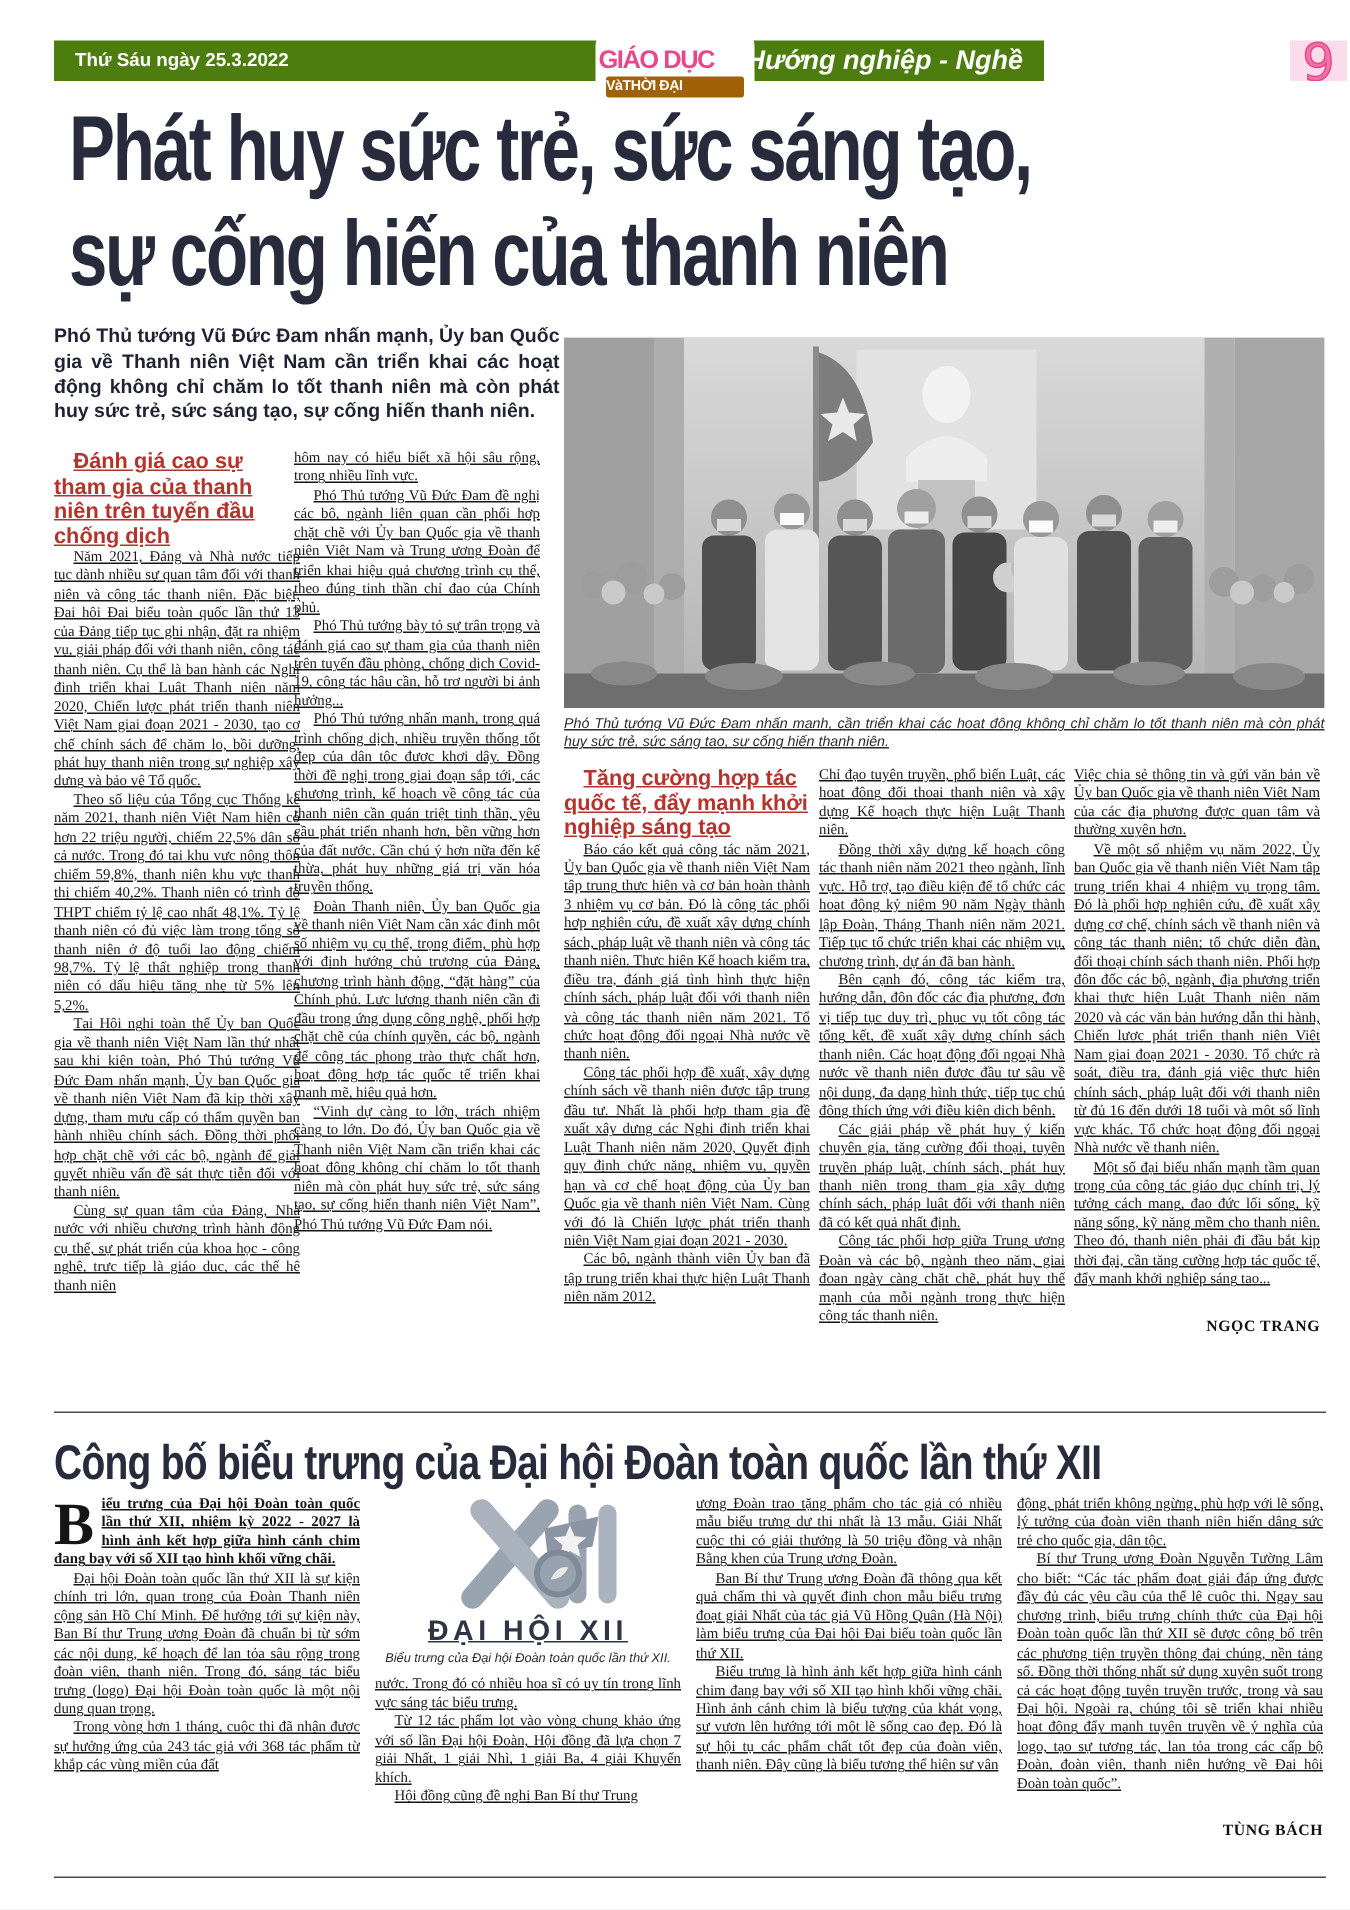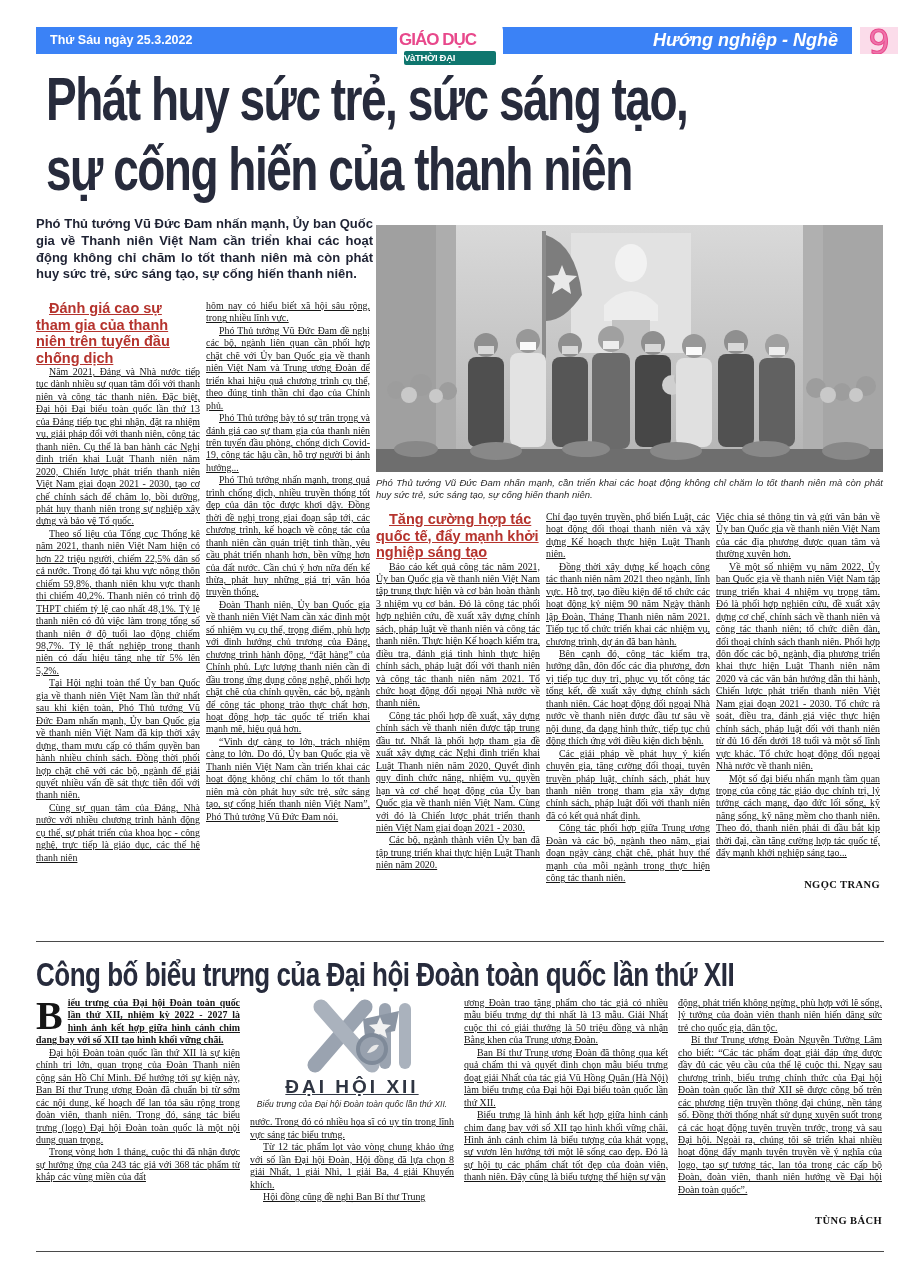--- a/index.html
+++ b/index.html
@@ -1,41 +1,41 @@
 <!DOCTYPE html>
 <html><head>
 <meta charset="utf-8">
 <style>
   html,body{margin:0;padding:0;background:#e9e9e9;}
   #page{position:relative;width:900px;height:1273px;background:#ffffff;margin:0 auto;
         overflow:hidden;font-family:"Liberation Serif",serif;color:#1b1b1b;}
   
-  .topbar{position:absolute;left:36px;top:27px;width:816px;height:27px;background:#3b82f6;}
+  .topbar{position:absolute;left:36px;top:27px;width:660px;height:27px;background:#4d7c0f;}
   .topbar .date{position:absolute;left:14px;top:5px;font:bold 12.5px/17px "Liberation Sans",sans-serif;color:#fff;}
   .topbar .section{position:absolute;right:14px;top:1px;font:bold italic 18px/25px "Liberation Sans",sans-serif;color:#fff;}
   .pagenum{position:absolute;left:860px;top:27px;width:38px;height:27px;background:#fbdcea;text-align:center;overflow:hidden;}
   .pagenum span{font:400 34px/30px "DejaVu Sans",sans-serif;color:#ee74ab;-webkit-text-stroke:1px #e8488b;}
   .masthead{position:absolute;left:399px;top:25px;width:102px;height:48px;background:#fff;border-radius:5px;
             box-shadow:0 0 0 2px #ffffff;text-align:left;}
   .masthead .t1{color:#e8488b;font:800 17px/19px "Liberation Sans",sans-serif;letter-spacing:-1px;padding-top:5px;}
-  .masthead .t2{margin:2px 5px 0 5px;background:#0f766e;color:#fff;border-radius:2px;
+  .masthead .t2{margin:2px 5px 0 5px;background:#a16207;color:#fff;border-radius:2px;
                 font:bold 9.5px/14px "Liberation Sans",sans-serif;letter-spacing:-0.3px;}
   
   .mainhead{position:absolute;left:46px;top:64px;width:840px;color:#272b3c;
             font:800 46px/52px "Liberation Sans",sans-serif;letter-spacing:-1.5px;
             white-space:pre-line;transform:scale(1,1.34);transform-origin:top left;}
   .rule{position:absolute;left:36px;width:848px;height:1px;background:#4a4a4a;}
   .bottomhead{position:absolute;left:36px;top:956px;width:848px;color:#272b3c;
               font:800 26px/30px "Liberation Sans",sans-serif;letter-spacing:-0.5px;
               transform:scale(1,1.25);transform-origin:top left;}
   
   .lede{position:absolute;left:36px;top:216px;width:337px;text-align:justify;
         font:bold 13px/16.8px "Liberation Sans",sans-serif;color:#1e2233;}
   .photocap{position:absolute;left:376px;top:477px;width:507px;text-align:justify;
-            font:italic 9.5px/12px "Liberation Sans",sans-serif;color:#2b2b2b;}
+            font:italic 9.5px/12px "Liberation Sans",sans-serif;color:#2b2b2b;text-decoration:underline;}
   
   .photo{position:absolute;left:376px;top:225px;width:507px;height:247px;overflow:hidden;background:#c6c6c6;}
   
   .col{position:absolute;text-align:justify;font:9.9px/12.45px "Liberation Serif",serif;color:#161616;overflow:hidden;}
   .col p{margin:0;text-indent:13px;text-decoration:underline;}
   .col p.cont{text-indent:0;}
   .maincol{width:164px;}
   .subhead{font:bold 14.5px/16.5px "Liberation Sans",sans-serif;color:#b5332d;
            text-align:left;text-indent:0;margin:0 0 5px 0;}
   .byline{text-align:right;font:bold 10.5px/14px "Liberation Serif",serif;letter-spacing:.4px;color:#111;margin-top:18px;}
@@ -170,36 +170,36 @@
 
   <div class="col maincol" style="left:36px;top:300px;height:636px">
     <p class="subhead">Đánh giá cao sự tham gia của thanh niên trên tuyến đầu chống dịch</p>
     <div>
         <p>Năm 2021, Đảng và Nhà nước tiếp tục dành nhiều sự quan tâm đối với thanh niên và công tác thanh niên. Đặc biệt, Đại hội Đại biểu toàn quốc lần thứ 13 của Đảng tiếp tục ghi nhận, đặt ra nhiệm vụ, giải pháp đối với thanh niên, công tác thanh niên. Cụ thể là ban hành các Nghị định triển khai Luật Thanh niên năm 2020, Chiến lược phát triển thanh niên Việt Nam giai đoạn 2021 - 2030, tạo cơ chế chính sách để chăm lo, bồi dưỡng, phát huy thanh niên trong sự nghiệp xây dựng và bảo vệ Tổ quốc.</p>
         <p>Theo số liệu của Tổng cục Thống kê năm 2021, thanh niên Việt Nam hiện có hơn 22 triệu người, chiếm 22,5% dân số cả nước. Trong đó tại khu vực nông thôn chiếm 59,8%, thanh niên khu vực thanh thị chiếm 40,2%. Thanh niên có trình độ THPT chiếm tỷ lệ cao nhất 48,1%. Tỷ lệ thanh niên có đủ việc làm trong tổng số thanh niên ở độ tuổi lao động chiếm 98,7%. Tỷ lệ thất nghiệp trong thanh niên có dấu hiệu tăng nhẹ từ 5% lên 5,2%.</p>
         <p>Tại Hội nghị toàn thể Ủy ban Quốc gia về thanh niên Việt Nam lần thứ nhất sau khi kiện toàn, Phó Thủ tướng Vũ Đức Đam nhấn mạnh, Ủy ban Quốc gia về thanh niên Việt Nam đã kịp thời xây dựng, tham mưu cấp có thẩm quyền ban hành nhiều chính sách. Đồng thời phối hợp chặt chẽ với các bộ, ngành để giải quyết nhiều vấn đề sát thực tiễn đối với thanh niên.</p>
         <p>Cùng sự quan tâm của Đảng, Nhà nước với nhiều chương trình hành động cụ thể, sự phát triển của khoa học - công nghệ, trực tiếp là giáo dục, các thế hệ thanh niên</p>
       </div>
   </div>
-  <div class="col maincol" style="left:206px;top:300px;height:636px">
+  <div class="col maincol" style="left:196px;top:300px;height:636px">
     <div>
         <p class="cont">hôm nay có hiểu biết xã hội sâu rộng, trong nhiều lĩnh vực.</p>
         <p>Phó Thủ tướng Vũ Đức Đam đề nghị các bộ, ngành liên quan cần phối hợp chặt chẽ với Ủy ban Quốc gia về thanh niên Việt Nam và Trung ương Đoàn để triển khai hiệu quả chương trình cụ thể, theo đúng tinh thần chỉ đạo của Chính phủ.</p>
         <p>Phó Thủ tướng bày tỏ sự trân trọng và đánh giá cao sự tham gia của thanh niên trên tuyến đầu phòng, chống dịch Covid-19, công tác hậu cần, hỗ trợ người bị ảnh hưởng...</p>
         <p>Phó Thủ tướng nhấn mạnh, trong quá trình chống dịch, nhiều truyền thống tốt đẹp của dân tộc được khơi dậy. Đồng thời đề nghị trong giai đoạn sắp tới, các chương trình, kế hoạch về công tác của thanh niên cần quán triệt tinh thần, yêu cầu phát triển nhanh hơn, bền vững hơn của đất nước. Cần chú ý hơn nữa đến kế thừa, phát huy những giá trị văn hóa truyền thống.</p>
         <p>Đoàn Thanh niên, Ủy ban Quốc gia về thanh niên Việt Nam cần xác định một số nhiệm vụ cụ thể, trọng điểm, phù hợp với định hướng chủ trương của Đảng, chương trình hành động, “đặt hàng” của Chính phủ. Lực lượng thanh niên cần đi đầu trong ứng dụng công nghệ, phối hợp chặt chẽ của chính quyền, các bộ, ngành để công tác phong trào thực chất hơn, hoạt động hợp tác quốc tế triển khai mạnh mẽ, hiệu quả hơn.</p>
         <p>“Vinh dự càng to lớn, trách nhiệm càng to lớn. Do đó, Ủy ban Quốc gia về Thanh niên Việt Nam cần triển khai các hoạt động không chỉ chăm lo tốt thanh niên mà còn phát huy sức trẻ, sức sáng tạo, sự cống hiến thanh niên Việt Nam”, Phó Thủ tướng Vũ Đức Đam nói.</p>
       </div>
   </div>
   <div class="col maincol" style="left:376px;top:511px;height:426px">
     <p class="subhead">Tăng cường hợp tác quốc tế, đẩy mạnh khởi nghiệp sáng tạo</p>
     <div>
         <p>Báo cáo kết quả công tác năm 2021, Ủy ban Quốc gia về thanh niên Việt Nam tập trung thực hiện và cơ bản hoàn thành 3 nhiệm vụ cơ bản. Đó là công tác phối hợp nghiên cứu, đề xuất xây dựng chính sách, pháp luật về thanh niên và công tác thanh niên. Thực hiện Kế hoạch kiểm tra, điều tra, đánh giá tình hình thực hiện chính sách, pháp luật đối với thanh niên và công tác thanh niên năm 2021. Tổ chức hoạt động đối ngoại Nhà nước về thanh niên.</p>
         <p>Công tác phối hợp đề xuất, xây dựng chính sách về thanh niên được tập trung đầu tư. Nhất là phối hợp tham gia đề xuất xây dựng các Nghị định triển khai Luật Thanh niên năm 2020, Quyết định quy định chức năng, nhiệm vụ, quyền hạn và cơ chế hoạt động của Ủy ban Quốc gia về thanh niên Việt Nam. Cùng với đó là Chiến lược phát triển thanh niên Việt Nam giai đoạn 2021 - 2030.</p>
-        <p>Các bộ, ngành thành viên Ủy ban đã tập trung triển khai thực hiện Luật Thanh niên năm 2020.</p>
+        <p>Các bộ, ngành thành viên Ủy ban đã tập trung triển khai thực hiện Luật Thanh niên năm 2012.</p>
       </div>
   </div>
   <div class="col maincol" style="left:546px;top:511px;height:426px">
     <div>
         <p class="cont">Chỉ đạo tuyên truyền, phổ biến Luật, các hoạt động đối thoại thanh niên và xây dựng Kế hoạch thực hiện Luật Thanh niên.</p>
         <p>Đồng thời xây dựng kế hoạch công tác thanh niên năm 2021 theo ngành, lĩnh vực. Hỗ trợ, tạo điều kiện để tổ chức các hoạt động kỷ niệm 90 năm Ngày thành lập Đoàn, Tháng Thanh niên năm 2021. Tiếp tục tổ chức triển khai các nhiệm vụ, chương trình, dự án đã ban hành.</p>
         <p>Bên cạnh đó, công tác kiểm tra, hướng dẫn, đôn đốc các địa phương, đơn vị tiếp tục duy trì, phục vụ tốt công tác tổng kết, đề xuất xây dựng chính sách thanh niên. Các hoạt động đối ngoại Nhà nước về thanh niên được đầu tư sâu về nội dung, đa dạng hình thức, tiếp tục chủ động thích ứng với điều kiện dịch bệnh.</p>
         <p>Các giải pháp về phát huy ý kiến chuyên gia, tăng cường đối thoại, tuyên truyền pháp luật, chính sách, phát huy thanh niên trong tham gia xây dựng chính sách, pháp luật đối với thanh niên đã có kết quả nhất định.</p>
         <p>Công tác phối hợp giữa Trung ương Đoàn và các bộ, ngành theo năm, giai đoạn ngày càng chặt chẽ, phát huy thế mạnh của mỗi ngành trong thực hiện công tác thanh niên.</p>
       </div>
@@ -238,21 +238,21 @@
         <path d="M103 20 l3 7 8 1 -6 5 2 8 -7 -4 -7 4 2 -8 -6 -5 8 -1 z" fill="#f2f2f2"></path>
         <circle cx="95" cy="52" r="16" fill="#7f8a99"></circle>
         <circle cx="95" cy="52" r="12" fill="#98a1ae"></circle>
         <path d="M90 56 q5 -10 12 -8 q-4 8 -12 8 z" fill="#e8e8e8"></path>
       </svg>
       <div class="logotitle">ĐẠI HỘI XII</div>
       <div class="logocap">Biểu trưng của Đại hội Đoàn toàn quốc lần thứ XII.</div>
     </div>
     <div>
         <p class="cont">nước. Trong đó có nhiều họa sĩ có uy tín trong lĩnh vực sáng tác biểu trưng.</p>
-        <p>Từ 12 tác phẩm lọt vào vòng chung khảo ứng với số lần Đại hội Đoàn, Hội đồng đã lựa chọn 8 giải Nhất, 1 giải Nhì, 1 giải Ba, 4 giải Khuyến khích.</p>
+        <p>Từ 12 tác phẩm lọt vào vòng chung khảo ứng với số lần Đại hội Đoàn, Hội đồng đã lựa chọn 7 giải Nhất, 1 giải Nhì, 1 giải Ba, 4 giải Khuyến khích.</p>
         <p>Hội đồng cũng đề nghị Ban Bí thư Trung</p>
       </div>
   </div>
 
   <div class="col bcol" style="left:464px">
     <div>
         <p class="cont">ương Đoàn trao tặng phẩm cho tác giả có nhiều mẫu biểu trưng dự thi nhất là 13 mẫu. Giải Nhất cuộc thi có giải thưởng là 50 triệu đồng và nhận Bằng khen của Trung ương Đoàn.</p>
         <p>Ban Bí thư Trung ương Đoàn đã thông qua kết quả chấm thi và quyết định chọn mẫu biểu trưng đoạt giải Nhất của tác giả Vũ Hồng Quân (Hà Nội) làm biểu trưng của Đại hội Đại biểu toàn quốc lần thứ XII.</p>
         <p>Biểu trưng là hình ảnh kết hợp giữa hình cánh chim đang bay với số XII tạo hình khối vững chãi. Hình ảnh cánh chim là biểu tượng của khát vọng, sự vươn lên hướng tới một lẽ sống cao đẹp. Đó là sự hội tụ các phẩm chất tốt đẹp của đoàn viên, thanh niên. Đây cũng là biểu tượng thể hiện sự vận</p>
       </div>

